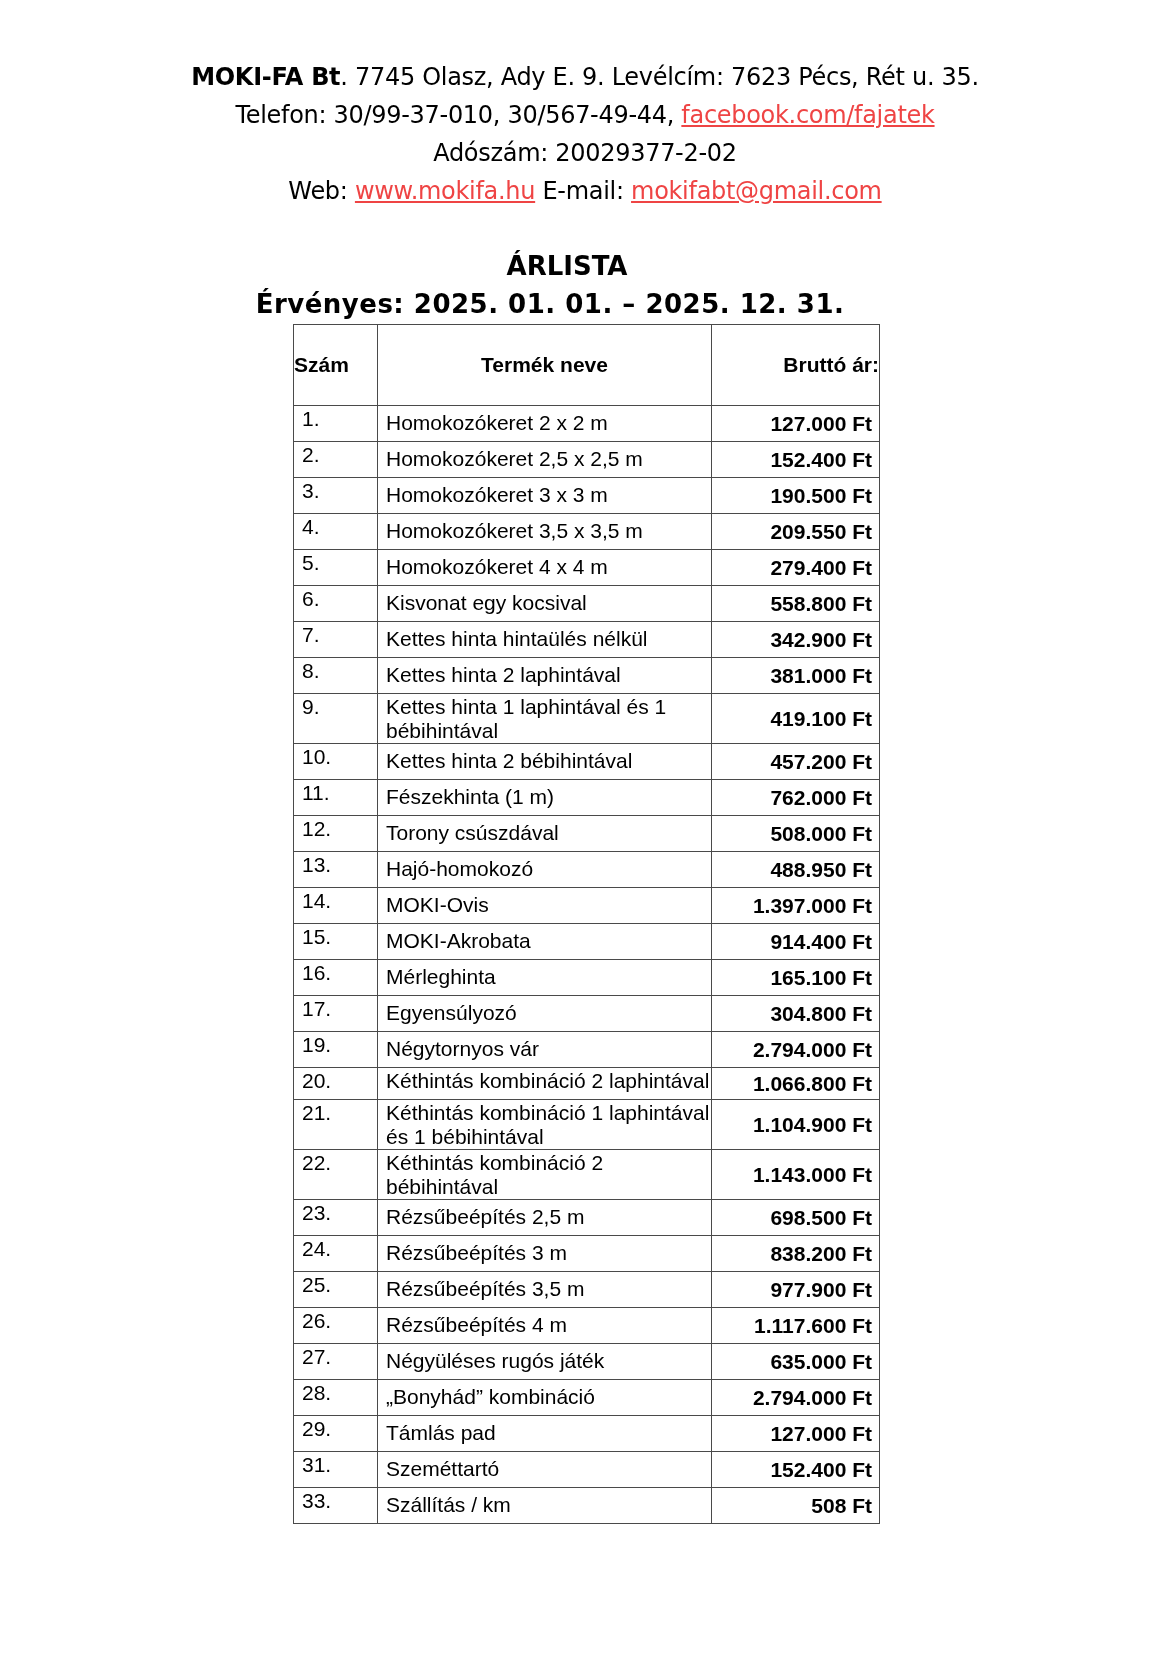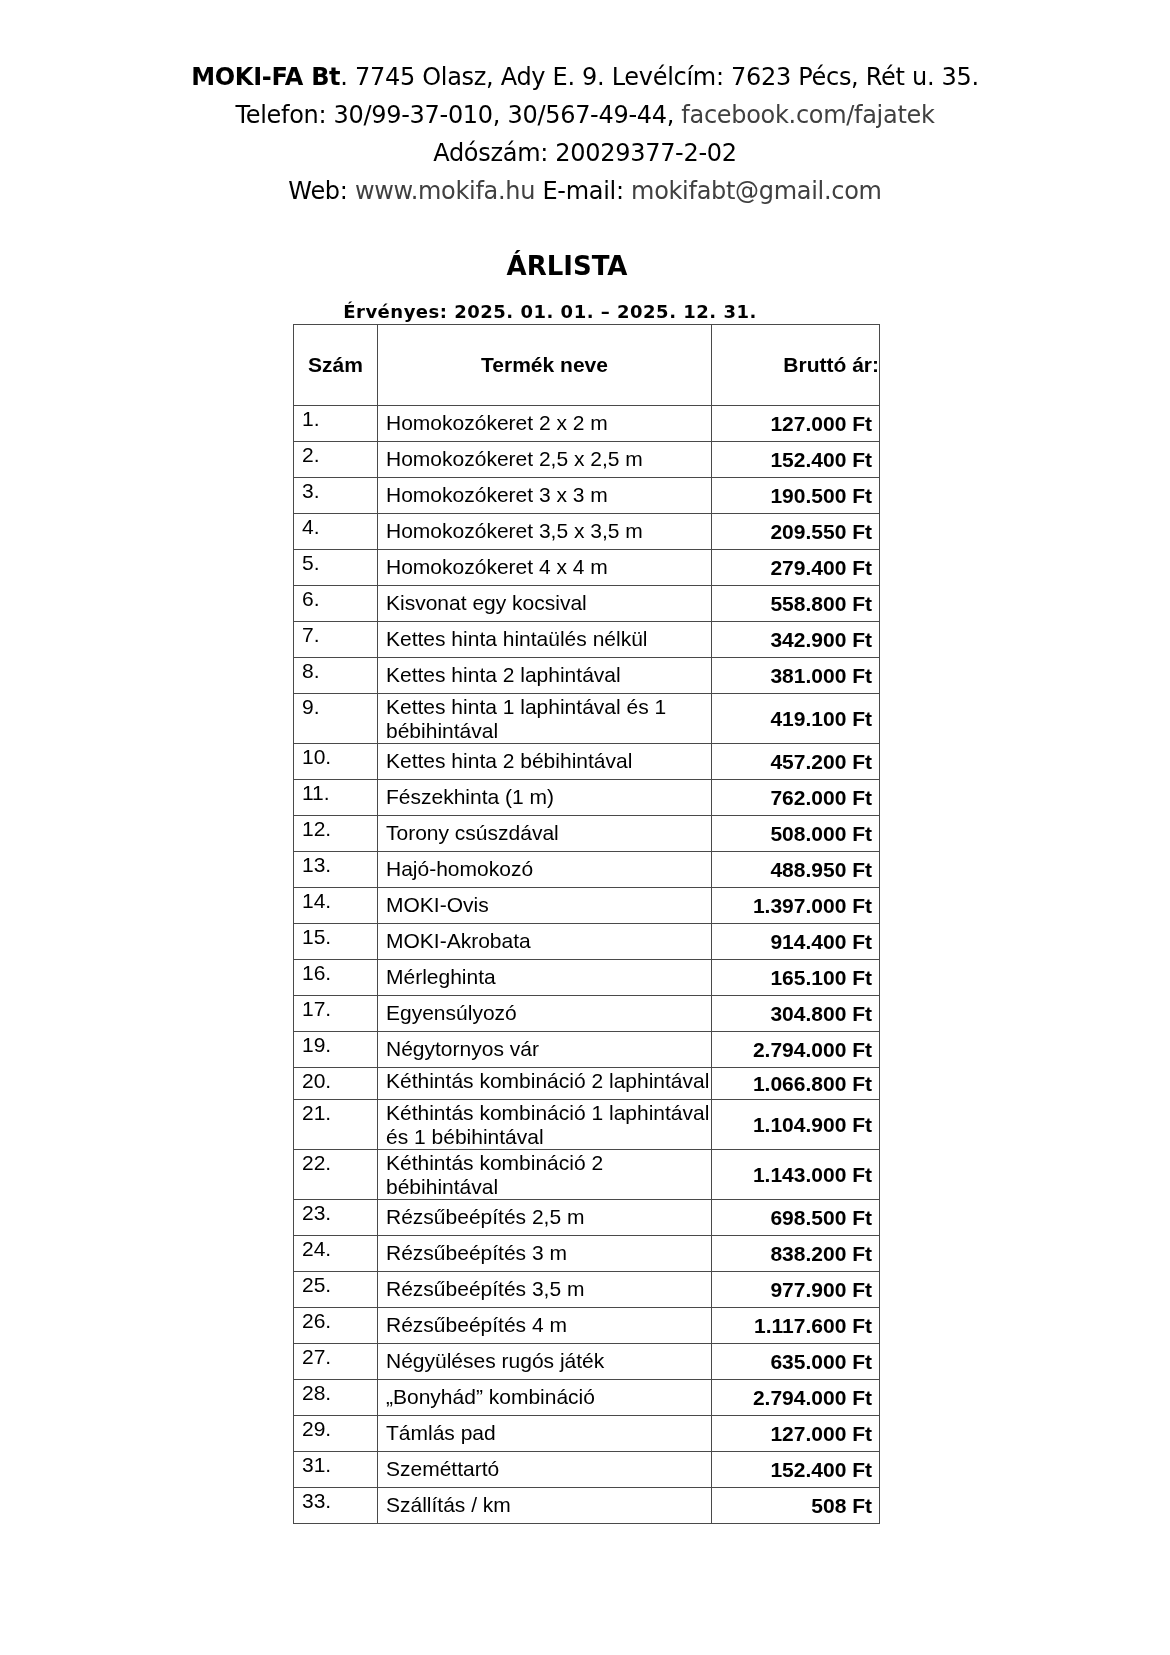--- a/index.html
+++ b/index.html
@@ -5,41 +5,41 @@
     html, body { margin: 0; padding: 0; background: #ffffff; }
     body { width: 1170px; height: 1655px; position: relative; color: #000; }
     .header {
       position: absolute; left: 0; top: 58px; width: 1170px;
       text-align: center;
       font-family: "DejaVu Sans", sans-serif;
       font-size: 24px; line-height: 38px; letter-spacing: -0.3px;
     }
     .header .line { display: block; white-space: nowrap; }
     .header b { font-weight: bold; }
-    .header a { color: #404040; }
+    .header a { color: #ef4444; text-decoration: underline; }
     .title-block {
       position: absolute; left: 0; top: 248px; width: 1100px; padding-left: 0;
       text-align: center;
       font-family: "DejaVu Sans", sans-serif; font-weight: bold;
     }
     .title-block .t1 { font-size: 26px; line-height: 36px; position:absolute; left:17px; width:1100px; top:0; }
-    .title-block .t2 { font-size: 18px; line-height: 36px; position:absolute; left:0; width:1100px; top:38px; letter-spacing: 0.5px; margin-top: 8px; }
+    .title-block .t2 { font-size: 26px; line-height: 36px; position:absolute; left:0; width:1100px; top:38px; letter-spacing: 0.5px; }
     table.prices {
       position: absolute; left: 293px; top: 324px;
       border-collapse: collapse;
       font-family: "Liberation Sans", sans-serif;
       font-size: 21px;
     }
     table.prices th, table.prices td {
       border: 1.5px solid #4a4a4a; padding: 0;
     }
     table.prices th {
       height: 80px; font-weight: bold; font-size: 21px; vertical-align: middle;
     }
-    th.c-num { width: 84px; text-align: center; padding-left: 10px; box-sizing: border-box; }
+    th.c-num { width: 84px; text-align: left; padding-left: 10px; box-sizing: border-box; }
     th.c-name { width: 333px; text-align: center; }
     th.c-price { width: 167px; text-align: right; }
     td { height: 30px; vertical-align: top; }
     td.num { padding: 1px 0 0 8px !important; box-sizing: border-box; line-height: 24px; }
     td.name { padding: 5px 0 0 8px !important; line-height: 24px; }
     td.price { text-align: right; font-weight: bold; padding: 1px 7px 0 0 !important; vertical-align: middle; }
     tr.two-line td.name { padding-top: 1px !important; line-height: 24px; }
     tr.two-line td.num { vertical-align: top; }
   </style>
 </head>

